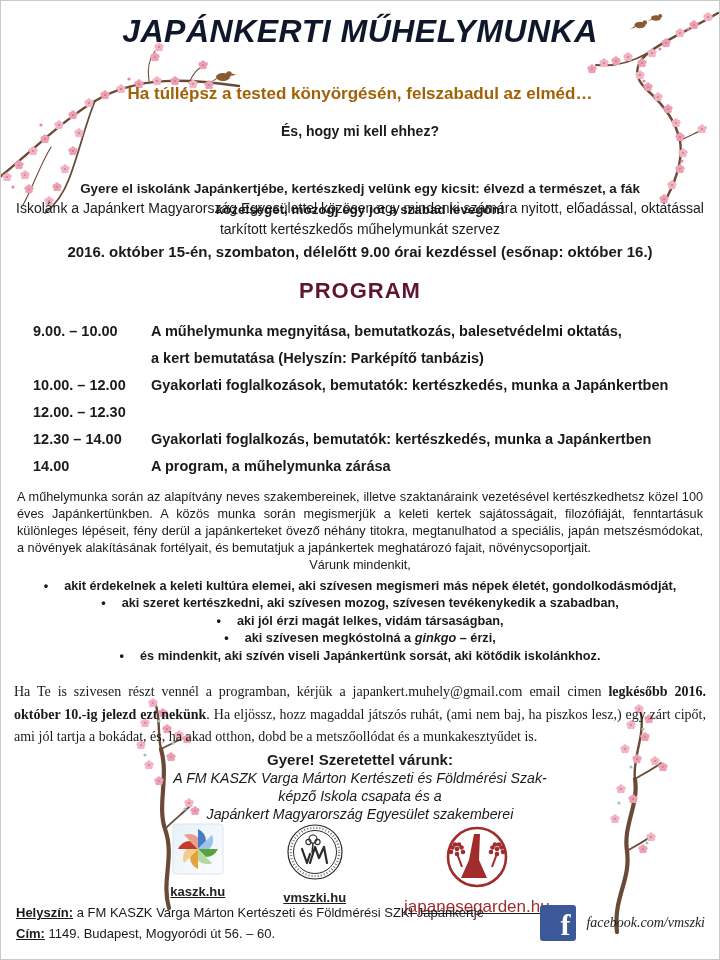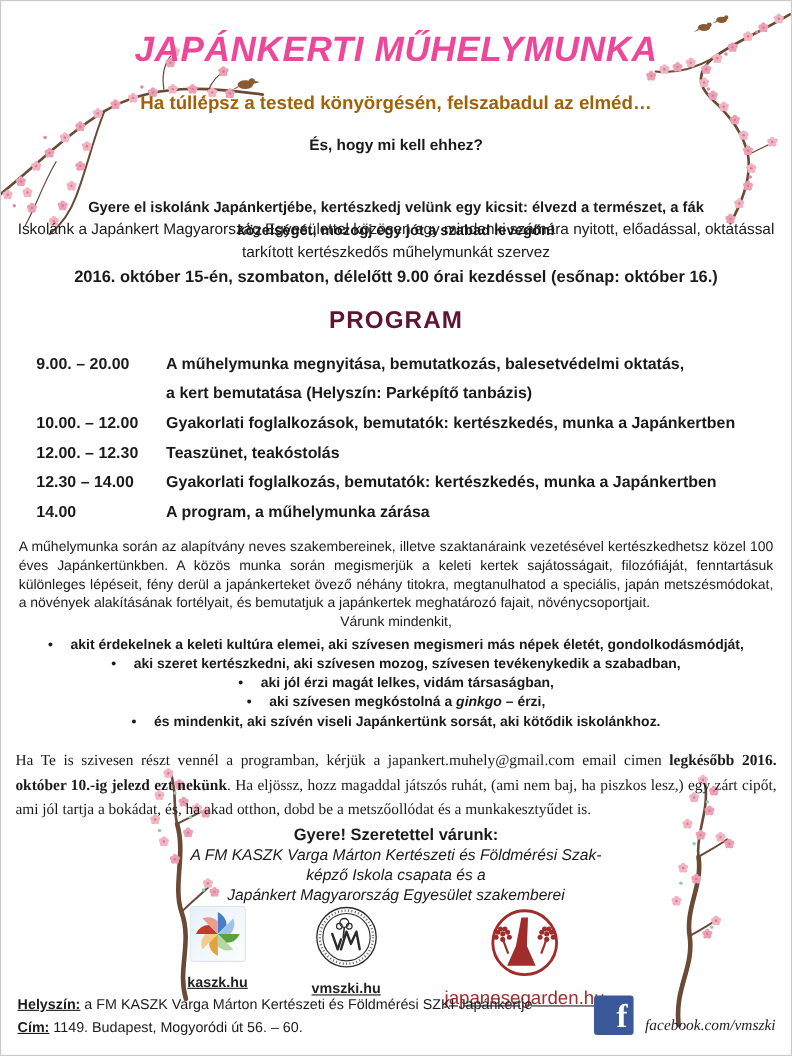--- a/index.html
+++ b/index.html
@@ -1,19 +1,19 @@
 <!DOCTYPE html>
 <html><head>
 <meta charset="utf-8">
 <style>
   html,body{margin:0;padding:0;background:#ffffff;}
   .page{position:relative;width:718px;height:958px;border:1px solid #c9c9c9;background:#ffffff;
         font-family:"Liberation Sans",sans-serif;color:#1a1a1a;overflow:hidden;}
   .cx{position:absolute;left:50%;transform:translateX(-50%);text-align:center;}
-  .title{top:25px;width:100%;font-size:32px;font-weight:bold;font-style:italic;color:#ec4899;letter-spacing:.5px;margin:0;}
+  .title{top:12px;width:100%;font-size:32px;font-weight:bold;font-style:italic;color:#0f172a;letter-spacing:.5px;margin:0;}
   .tagline{top:83px;width:100%;font-size:17px;font-weight:bold;color:#a16207;}
   .question{top:122px;width:100%;font-size:14px;font-weight:bold;}
   .invite{top:151px;width:620px;font-size:13.4px;font-weight:bold;line-height:21px;margin-top:26px;}
   .partner{top:197px;width:700px;font-size:14px;line-height:21px;}
   .dateline{top:242px;width:100%;font-size:15px;font-weight:bold;}
   .program-heading{top:277px;width:100%;font-size:22px;font-weight:bold;color:#5e1432;letter-spacing:1px;margin:0;}
   .schedule{position:absolute;left:32px;top:317px;width:660px;}
   .srow{display:grid;grid-template-columns:104px 1fr;column-gap:14px;font-size:14.5px;font-weight:600;line-height:27px;}
   .stime{white-space:nowrap;}
   .desc{top:488px;width:686px;font-size:12.7px;line-height:17px;}
@@ -28,21 +28,21 @@
   .signup .bold{font-weight:bold;}
   .gyere{top:750px;width:100%;font-size:15px;font-weight:bold;}
   .orgs{top:768px;width:100%;font-size:14.2px;font-style:italic;line-height:18px;}
   .logos{top:822px;width:100%;display:flex;justify-content:center;align-items:flex-start;gap:58px;}
   .logo-block{text-align:center;text-decoration:underline;}
   .logo-label{font-size:13px;font-weight:600;color:#222;margin-top:5px;}
   .logo-label.red{font-size:17px;font-weight:500;color:#a02c2c;margin-top:2px;}
   .footer{position:absolute;left:15px;right:14px;top:901px;display:flex;justify-content:space-between;align-items:center;z-index:2;}
   .footer-left{font-size:13px;line-height:21px;}
   .flabel{font-weight:bold;text-decoration:underline;}
-  .footer-fb{display:flex;align-items:flex-end;gap:10px;}
+  .footer-fb{display:flex;align-items:center;gap:10px;}
   .fb-icon{width:36px;height:36px;background:#3b5998;border-radius:3px;position:relative;}
   .fb-icon::after{content:"f";position:absolute;right:6px;bottom:-2px;color:#fff;
       font-family:"Liberation Serif",serif;font-weight:bold;font-size:30px;line-height:36px;}
   .fb-text{font-family:"Liberation Serif",serif;font-style:italic;font-size:14px;color:#222;}
   
   .deco{position:absolute;z-index:0;}
   .deco-tl{left:-2px;top:28px;width:265px;height:185px;}
   .deco-tr{right:0;top:6px;width:135px;height:205px;}
   .deco-bl{left:114px;top:694px;width:95px;height:215px;}
   .deco-br{left:584px;top:698px;width:95px;height:235px;}
@@ -233,33 +233,32 @@
     <h1 class="cx title">JAPÁNKERTI MŰHELYMUNKA</h1>
     <div class="cx tagline">Ha túllépsz a tested könyörgésén, felszabadul az elméd…</div>
     <div class="cx question">És, hogy mi kell ehhez?</div>
     <div class="cx invite">Gyere el iskolánk Japánkertjébe, kertészkedj velünk egy kicsit: élvezd a természet, a fák közelségét, mozogj egy jót a szabad levegőn!</div>
     <div class="cx partner">Iskolánk a Japánkert Magyarország Egyesülettel közösen egy mindenki számára nyitott, előadással, oktatással tarkított kertészkedős műhelymunkát szervez</div>
     <div class="cx dateline">2016. október 15-én, szombaton, délelőtt 9.00 órai kezdéssel (esőnap: október 16.)</div>
     <h2 class="cx program-heading">PROGRAM</h2>
 
     <div class="schedule">
       <div class="srow">
-        <div class="stime">9.00. – 20.00</div>
+        <div class="stime">9.00. – 10.00</div>
         <div class="sact">
           <div>A műhelymunka megnyitása, bemutatkozás, balesetvédelmi oktatás,</div>
           <div>a kert bemutatása (Helyszín: Parképítő tanbázis)</div>
         </div>
       </div>
       <div class="srow">
         <div class="stime">10.00. – 12.00</div>
         <div class="sact">Gyakorlati foglalkozások, bemutatók: kertészkedés, munka a Japánkertben</div>
       </div>
       <div class="srow">
         <div class="stime">12.00. – 12.30</div>
-        <div class="sact">Teaszünet, teakóstolás</div>
       </div>
       <div class="srow">
         <div class="stime">12.30 – 14.00</div>
         <div class="sact">Gyakorlati foglalkozás, bemutatók: kertészkedés, munka a Japánkertben</div>
       </div>
       <div class="srow">
         <div class="stime">14.00</div>
         <div class="sact">A program, a műhelymunka zárása</div>
       </div>
     </div>

